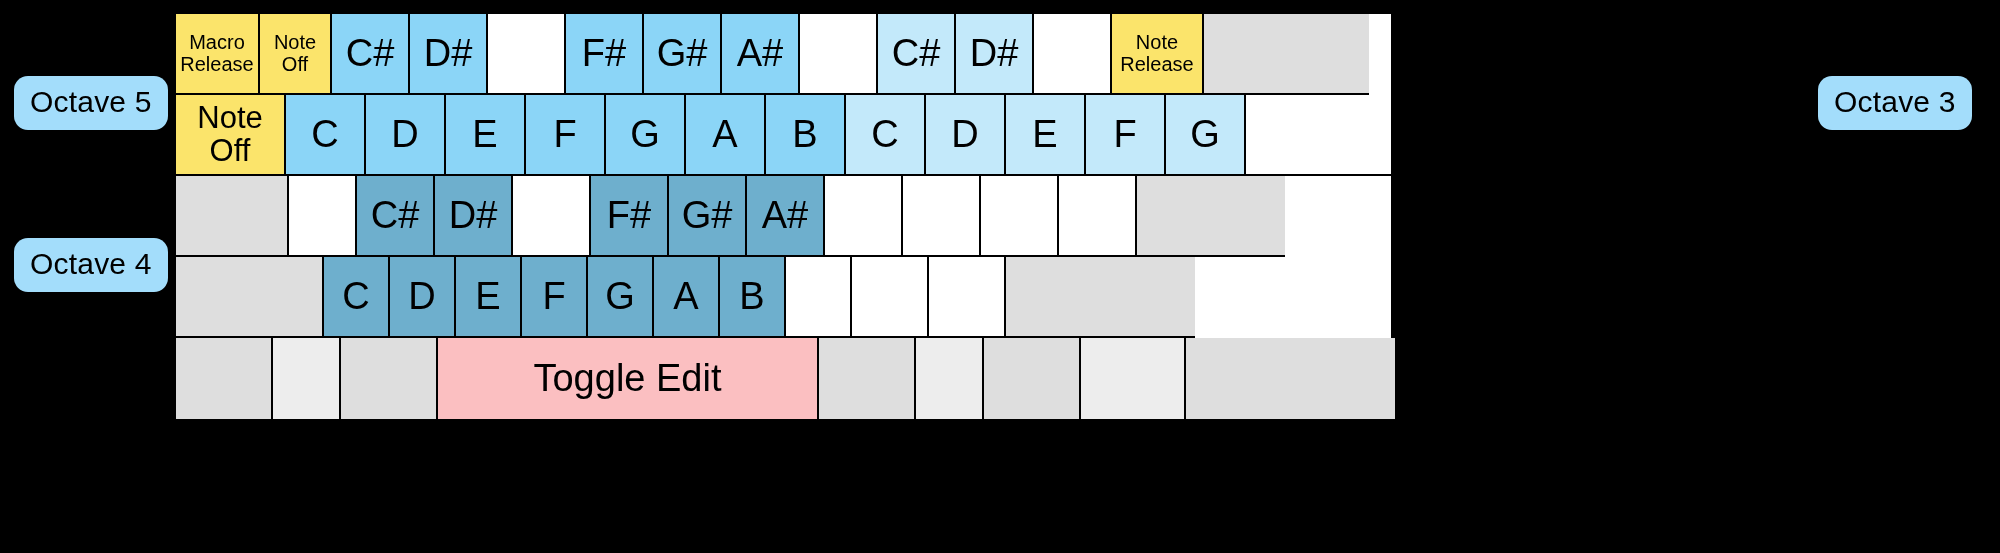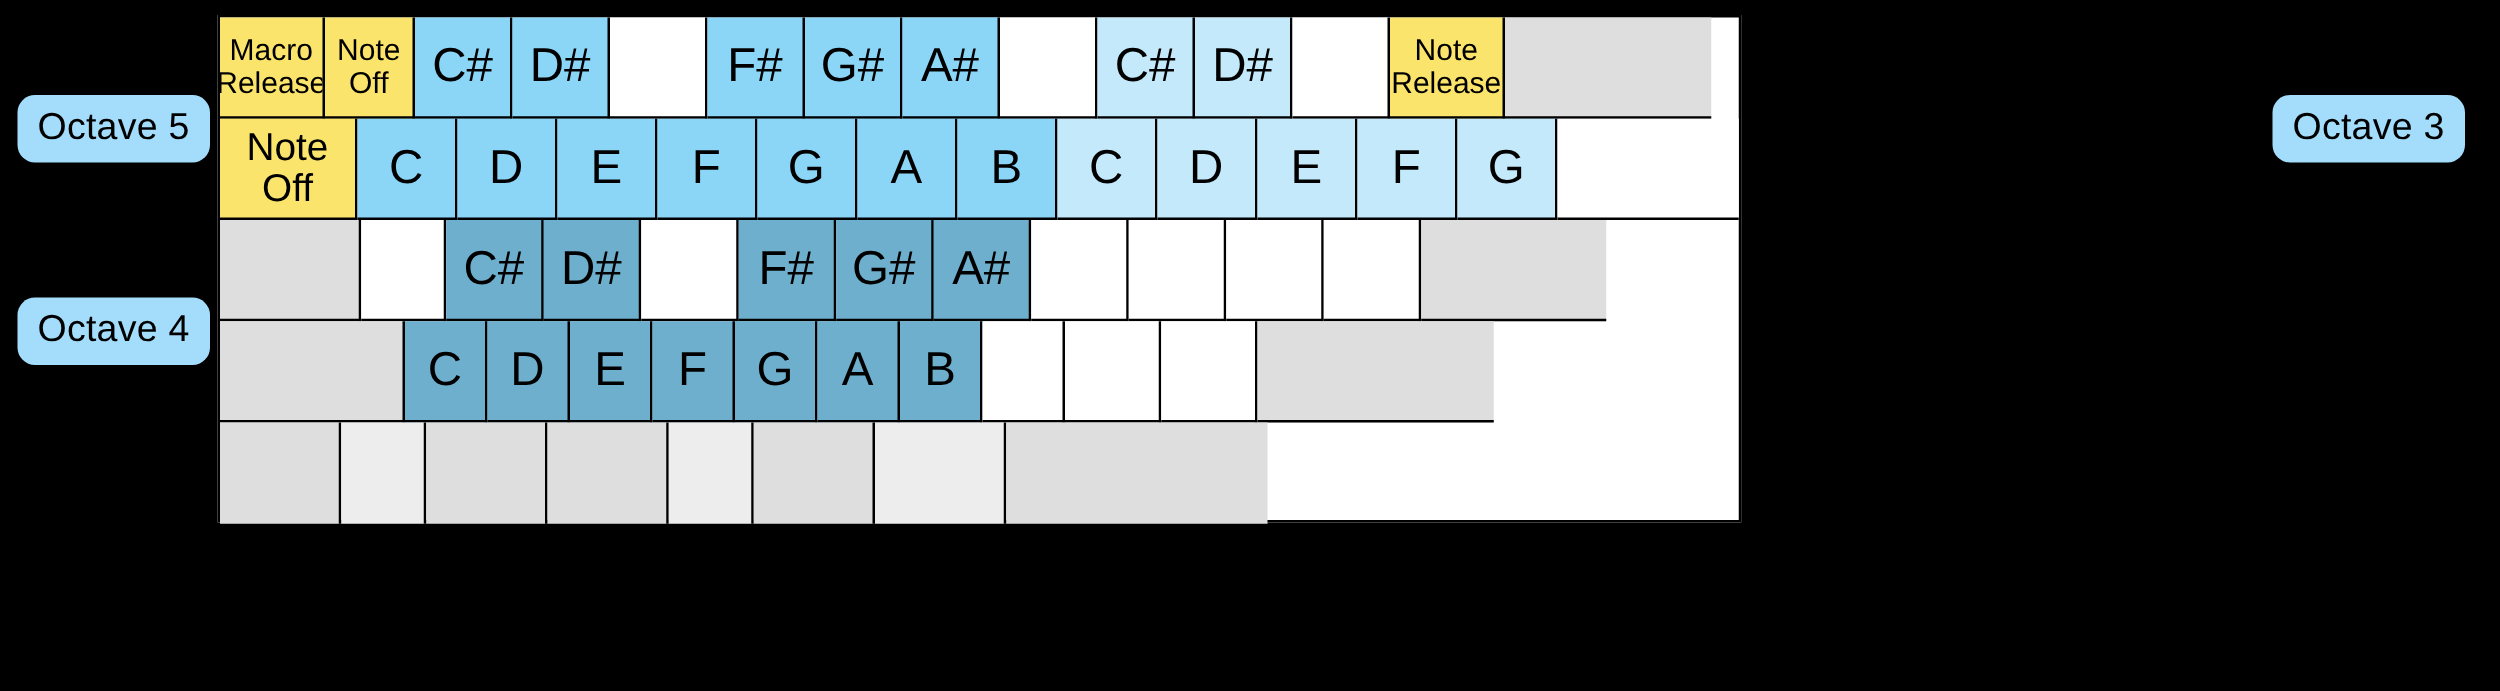--- a/index.html
+++ b/index.html
@@ -69,21 +69,21 @@
   
   .f-white   { background: #ffffff; }
   .f-gray    { background: #DEDEDE; }
   .f-gray2   { background: #EDEDED; }
   .f-yellow  { background: #FBE46B; }
   .f-sky     { background: #8BD5F7; }
   .f-lightsky{ background: #C3E9FA; }
   .f-steel   { background: #6EAFCD; }
   .f-pink    { background: #FBBFC1; }
 
-  .small { font-size: 24px; line-height: 1.08; }
+  .small { font-size: 20px; line-height: 1.08; }
   .med   { font-size: 31px; line-height: 1.05; }
 </style>
 </head>
 <body>
 
 <div id="stage">
 
   <div class="octave-badge" id="badge-oct2">Octave 5</div>
 
   <div class="octave-badge" id="badge-oct1">Octave 4</div>
@@ -149,20 +149,21 @@
         <div class="cell f-steel" style="width: 66px;">B</div>
         <div class="cell f-white" style="width: 66px;"></div>
         <div class="cell f-white" style="width: 77px;"></div>
         <div class="cell f-white" style="width: 77px;"></div>
         <div class="cell f-gray" style="width: 189px;"></div>
       </div>
       <div class="krow">
         <div class="cell f-gray" style="width: 97px;"></div>
         <div class="cell f-gray2" style="width: 68px;"></div>
         <div class="cell f-gray" style="width: 97px;"></div>
+        <div class="cell f-pink" style="width: 381px;">Toggle Edit</div>
         <div class="cell f-gray" style="width: 97px;"></div>
         <div class="cell f-gray2" style="width: 68px;"></div>
         <div class="cell f-gray" style="width: 97px;"></div>
         <div class="cell f-gray2" style="width: 105px;"></div>
         <div class="cell f-gray" style="width: 209px;"></div>
       </div>
     </div>
 
 </div>
 

